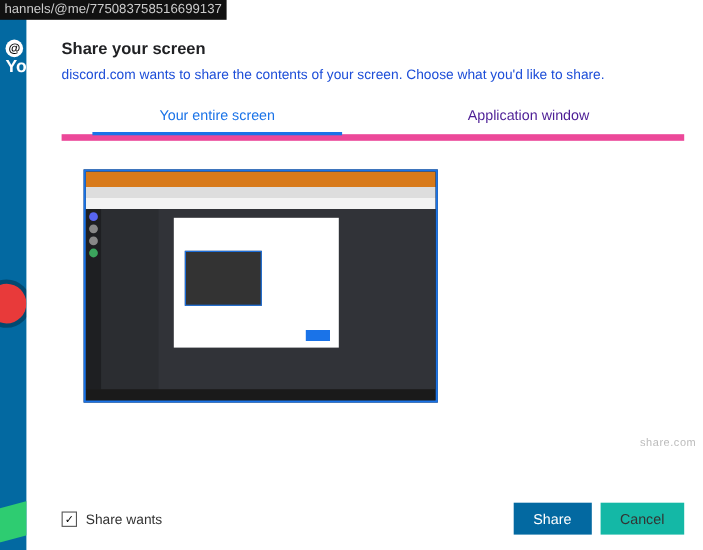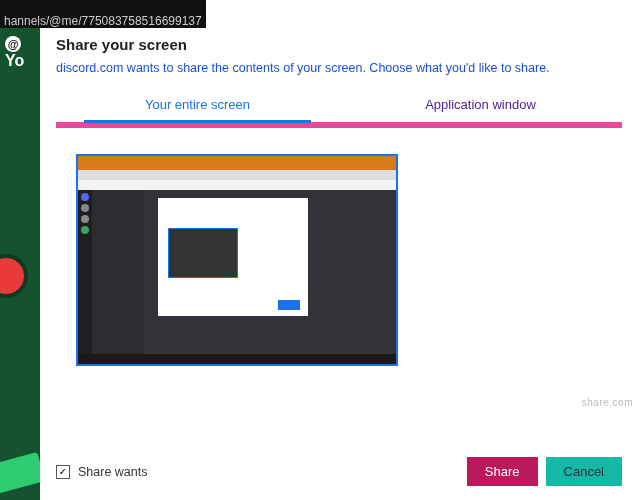--- a/index.html
+++ b/index.html
@@ -1,33 +1,33 @@
 <!DOCTYPE html>
 <html><head>
   <meta charset="utf-8">
   <style>
     * { margin: 0; padding: 0; box-sizing: border-box; font-family: 'Segoe UI', Arial, sans-serif; }
     body { width: 639px; height: 500px; overflow: hidden; position: relative; background: #fff; }
     
     .bg-discord {
       position: absolute;
       left: 0; top: 0;
-      width: 40px; height: 500px;
-      background: #14532d;
+      width: 24px; height: 500px;
+      background: #0369a1;
       color: #fff;
       overflow: hidden;
     }
     .bg-url {
       position: absolute;
       left: 0; top: 0;
       height: 18px;
       background: #111;
       color: #ccc;
       font-size: 12px;
-      padding: 14px 4px;
+      padding: 1px 4px;
       white-space: nowrap;
       z-index: 1;
     }
     .bg-yo {
       position: absolute;
       left: 5px; top: 34px;
       color: #fff;
       font-weight: bold;
       font-size: 16px;
     }
@@ -157,21 +157,21 @@
       color: #000;
     }
     .spacer { flex: 1; }
     .btn {
       font-size: 13px;
       padding: 7px 18px;
       margin-left: 8px;
       border: none;
       cursor: pointer;
     }
-    .btn-primary { background: #be185d; color: #fff; font-weight: 500; text-align: right; }
+    .btn-primary { background: #0369a1; color: #fff; font-weight: 500; text-align: right; }
     .btn-cancel { background: #14b8a6; color: #333; }
     .watermark { position:absolute; right:6px; bottom:92px; font-size:10px; color:#bbb; letter-spacing:0.5px; }
   </style>
 </head>
 <body>
 
 <div class="bg-url">hannels/@me/775083758516699137</div>
 
 <div class="bg-discord">
   <div class="bg-yo">

